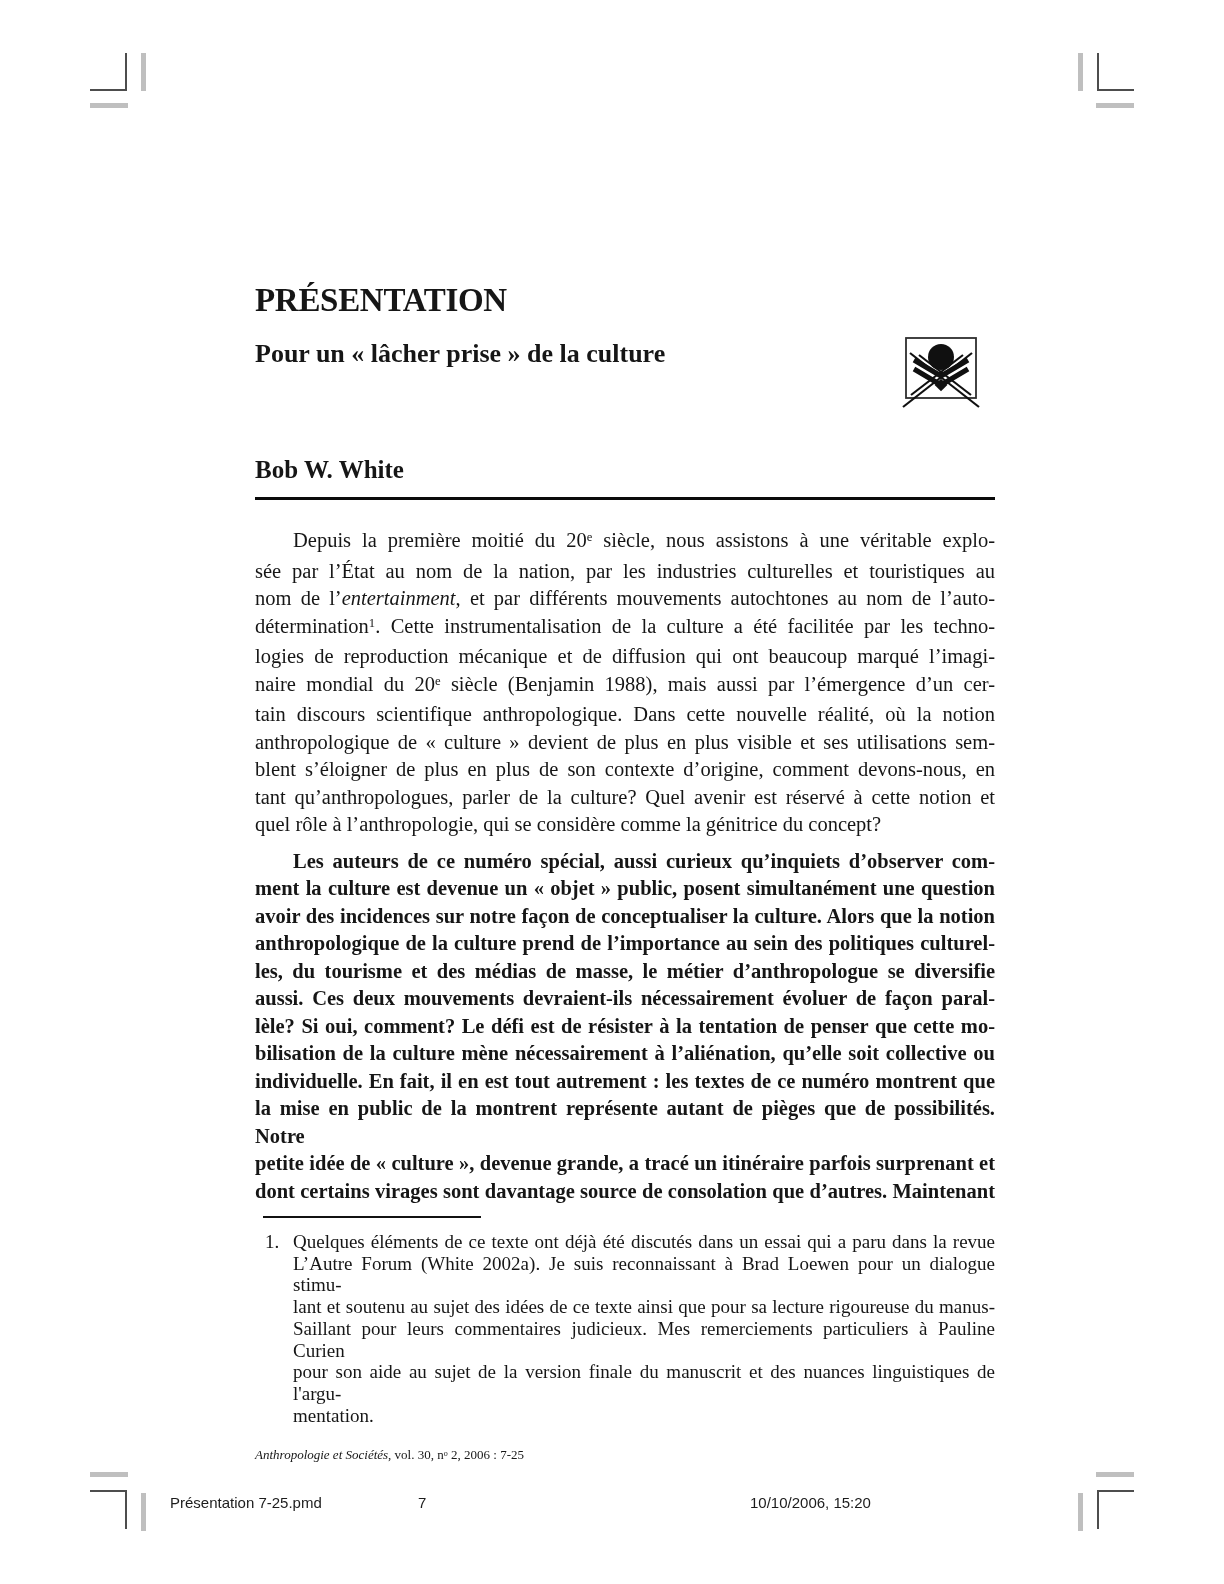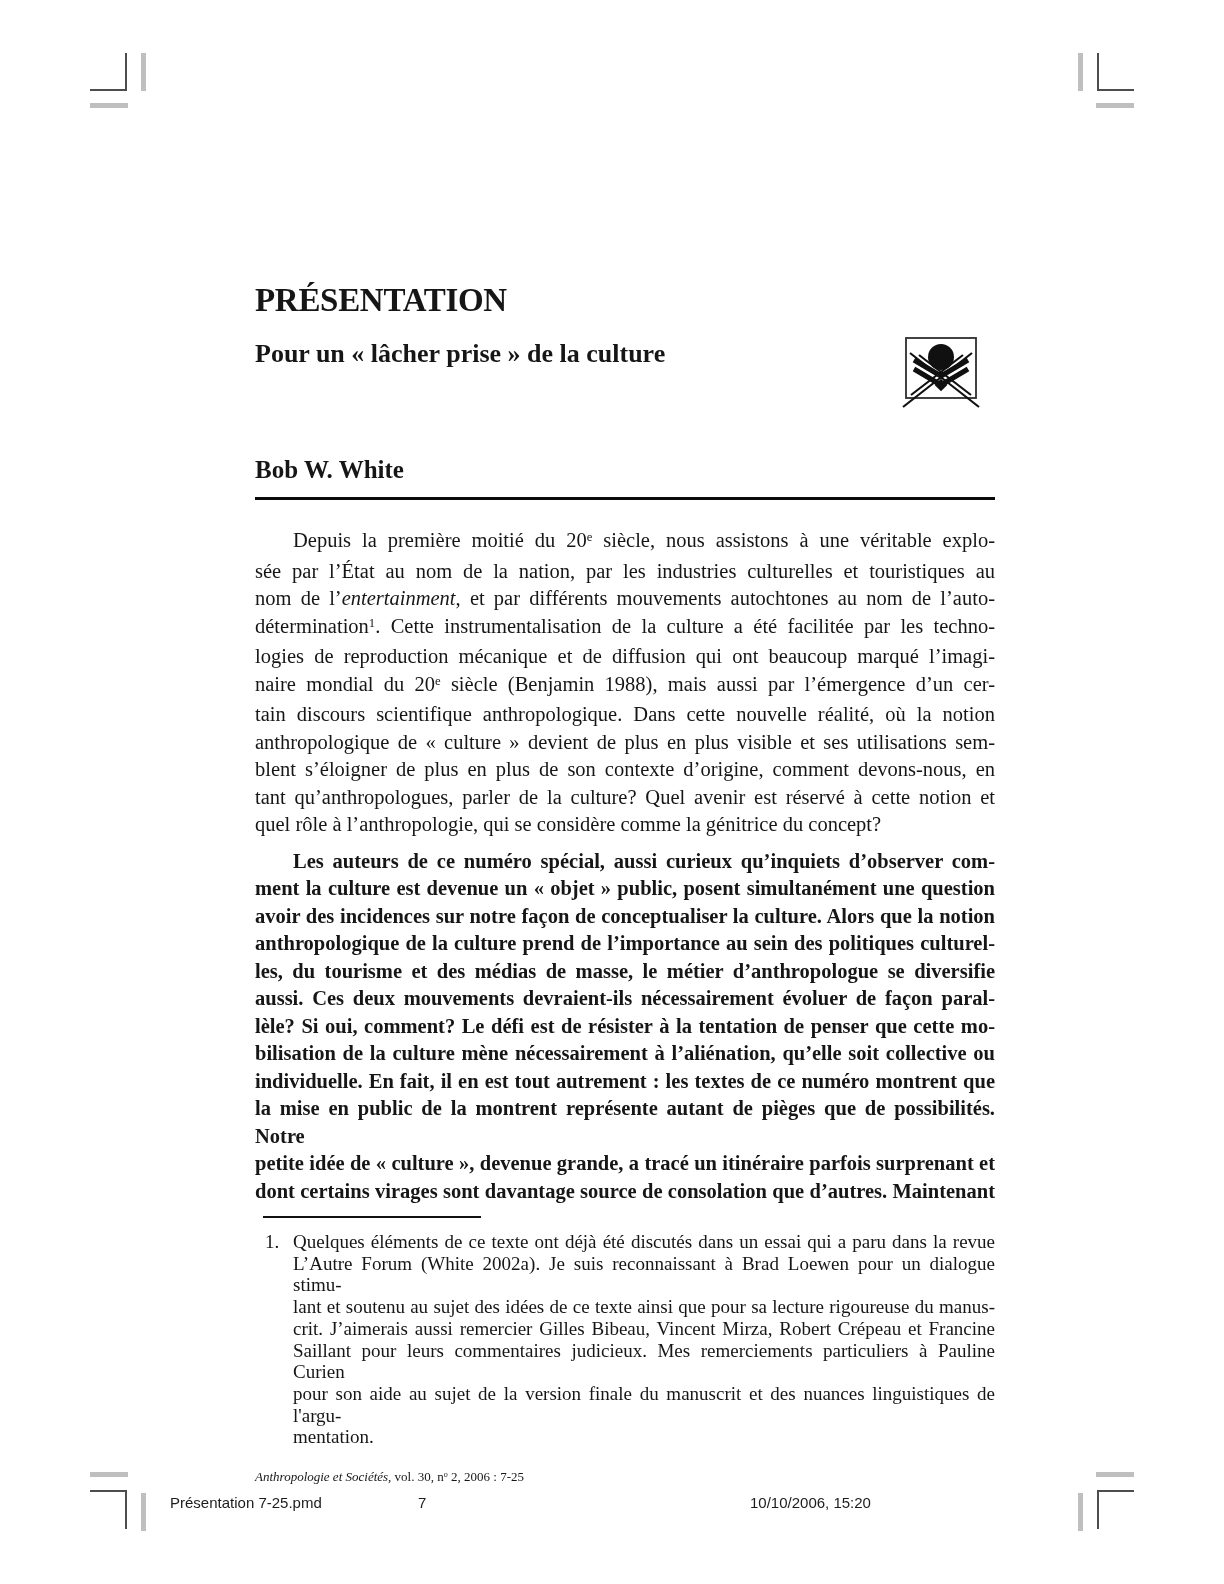--- a/index.html
+++ b/index.html
@@ -129,21 +129,20 @@
         </div>
     </div>
 
     <hr class="fn-sep">
 
     <div class="footnote">
       <span class="fn-num">1.</span>
     <div class="t-line"><span>Quelques éléments de ce texte ont déjà été discutés dans un essai qui a paru dans la revue</span></div>
         <div class="t-line"><span>L’Autre Forum (White 2002a). Je suis reconnaissant à Brad Loewen pour un dialogue stimu-</span></div>
         <div class="t-line"><span>lant et soutenu au sujet des idées de ce texte ainsi que pour sa lecture rigoureuse du manus-</span></div>
-        <div class="t-line"><span>crit. J’aimerais aussi remercier Gilles Bibeau, Vincent Mirza, Robert Crépeau et Francine</span></div>
         <div class="t-line"><span>Saillant pour leurs commentaires judicieux. Mes remerciements particuliers à Pauline Curien</span></div>
         <div class="t-line"><span>pour son aide au sujet de la version finale du manuscrit et des nuances linguistiques de l'argu-</span></div>
         <div class="t-line t-end"><span>mentation.</span></div>
       </div>
 
     <div class="journal bodyline">
         <div class="t-line t-end"><span class="it">Anthropologie et Sociétés</span><span>, vol. 30, n</span><span class="sp">o</span><span> 2, 2006 : 7-25</span></div>
       </div>
   </div>
 

